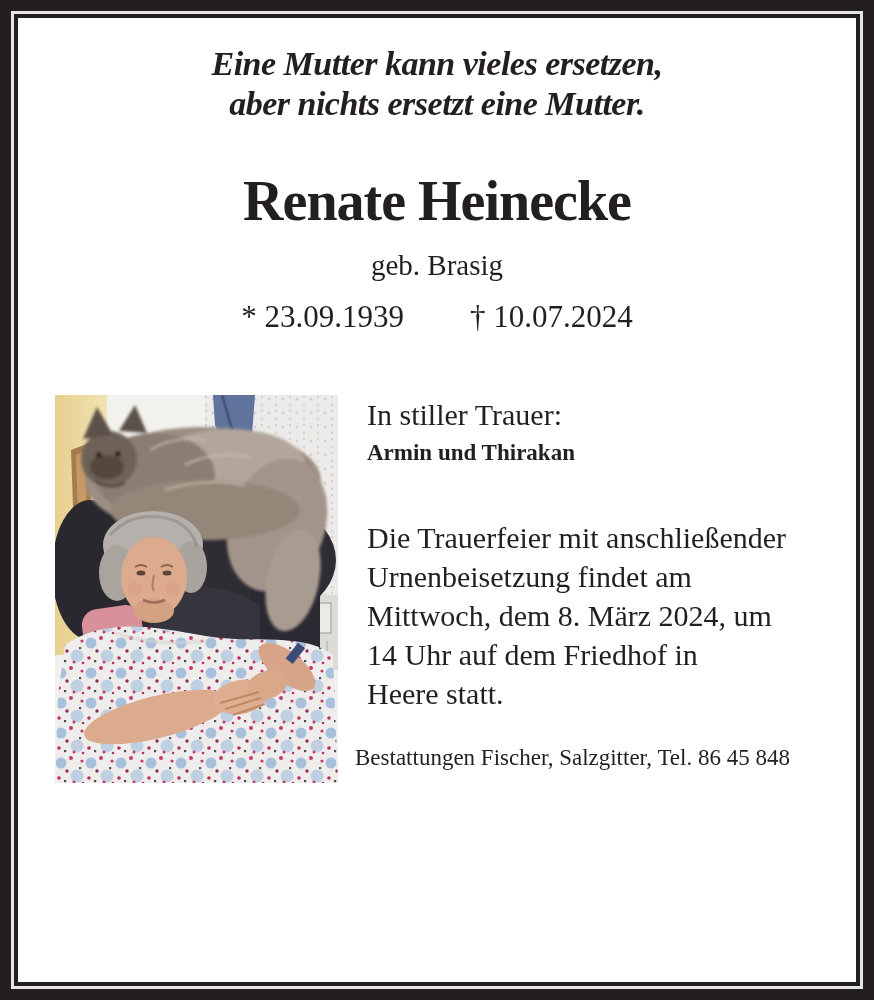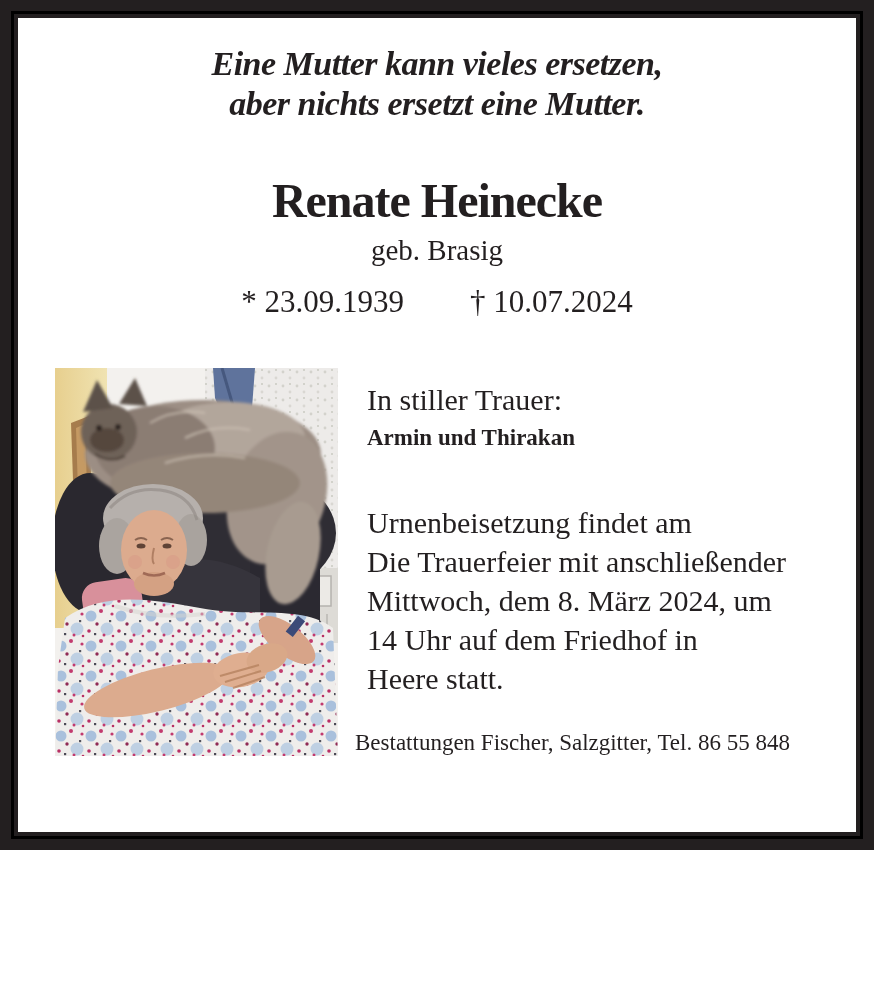--- a/index.html
+++ b/index.html
@@ -5,24 +5,24 @@
   html, body {
     margin: 0;
     padding: 0;
     background: #ffffff;
     font-family: "Liberation Serif", "DejaVu Serif", serif;
     color: #231f20;
   }
   .ad {
     position: relative;
     width: 874px;
-    height: 850px;
+    height: 1000px;
     box-sizing: border-box;
     border: 11px solid #231f20;
-    background: #000000;
+    background: #e5e5e5;
     overflow: hidden;
   }
   .ad-inner {
     box-sizing: border-box;
     margin: 3px;
     height: calc(100% - 6px);
     border: 4px solid #231f20;
     background: #ffffff;
     overflow: hidden;
   }
@@ -37,46 +37,46 @@
   }
   .intro {
     margin-top: 31px;
     text-align: center;
     font-size: 30px;
     line-height: 40px;
   }
   .deceased-name {
     margin-top: 44px;
     text-align: center;
-    font-size: 48px;
+    font-size: 56px;
     line-height: 66px;
     font-weight: bold;
     letter-spacing: -1px;
   }
   .maiden-name {
-    margin-top: 0;
+    margin-top: 15px;
     text-align: center;
     font-size: 29px;
     line-height: 33px;
   }
   .dates {
     margin-top: 13px;
     text-align: center;
     font-size: 31px;
     line-height: 36px;
   }
   .dates .date-item {
     display: inline-block;
     margin: 4px 33px;
     white-space: nowrap;
   }
   .main-row {
     display: flex;
-    align-items: flex-end;
-    margin-top: 44px;
+    align-items: flex-start;
+    margin-top: 56px;
     padding-left: 37px;
   }
   .photo-wrap {
     flex: 0 0 auto;
     width: 283px;
     height: 388px;
     overflow: hidden;
   }
   .photo-wrap svg { display: block; }
   .right-col {
@@ -233,26 +233,26 @@
             <path d="M165,308 L204,297 M170,314 L206,303 M178,320 L210,309" stroke="#b5825f" stroke-width="2" fill="none" opacity="0.8"></path>
           </g>
         </svg>
       </div>
 
       <div class="right-col">
         <div class="mourning-label">In stiller Trauer:</div>
         <div class="mourners">Armin und Thirakan</div>
 
         <div class="funeral">
+          <div>Die Trauerfeier mit anschließender</div>
           <div>Urnenbeisetzung findet am</div>
-          <div>Die Trauerfeier mit anschließender</div>
           <div>Mittwoch, dem 8. März 2024, um</div>
           <div>14 Uhr auf dem Friedhof in</div>
           <div>Heere statt.</div>
         </div>
 
-        <div class="funeral-home">Bestattungen Fischer, Salzgitter, Tel. 86 55 848</div>
+        <div class="funeral-home">Bestattungen Fischer, Salzgitter, Tel. 86 45 848</div>
       </div>
 
     </div>
 
   </div>
 </div>
 
 </body></html>

